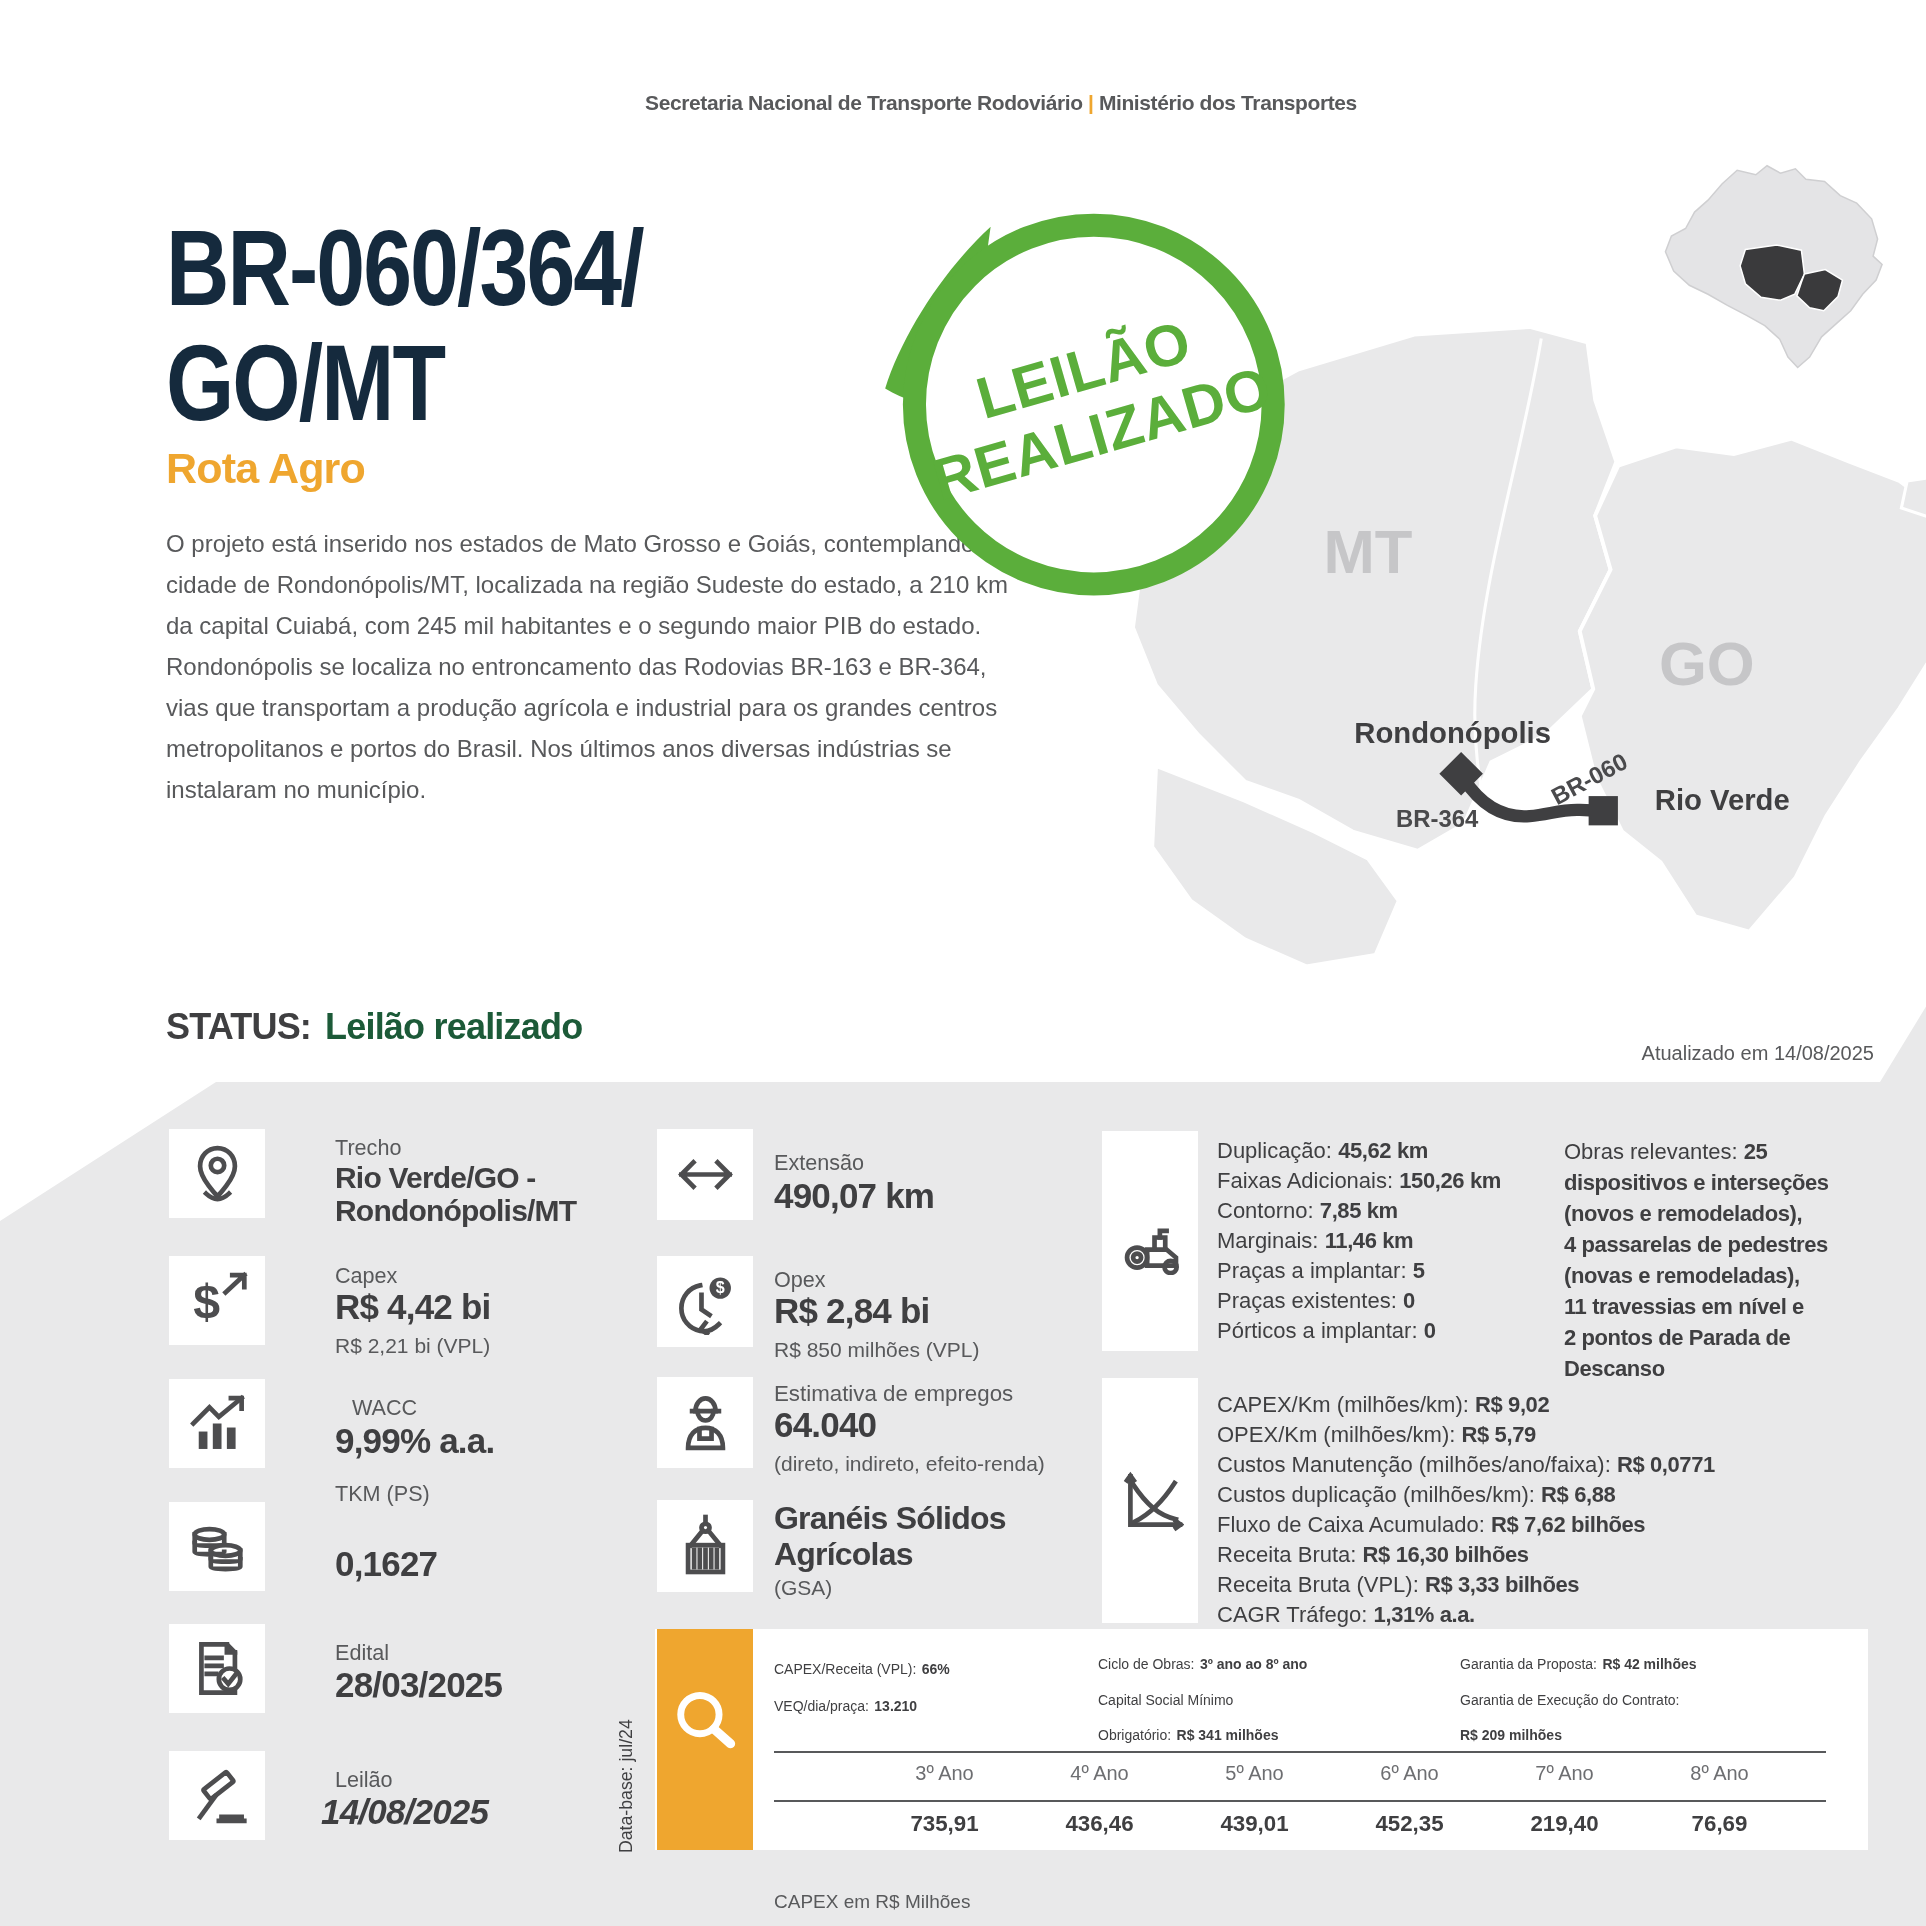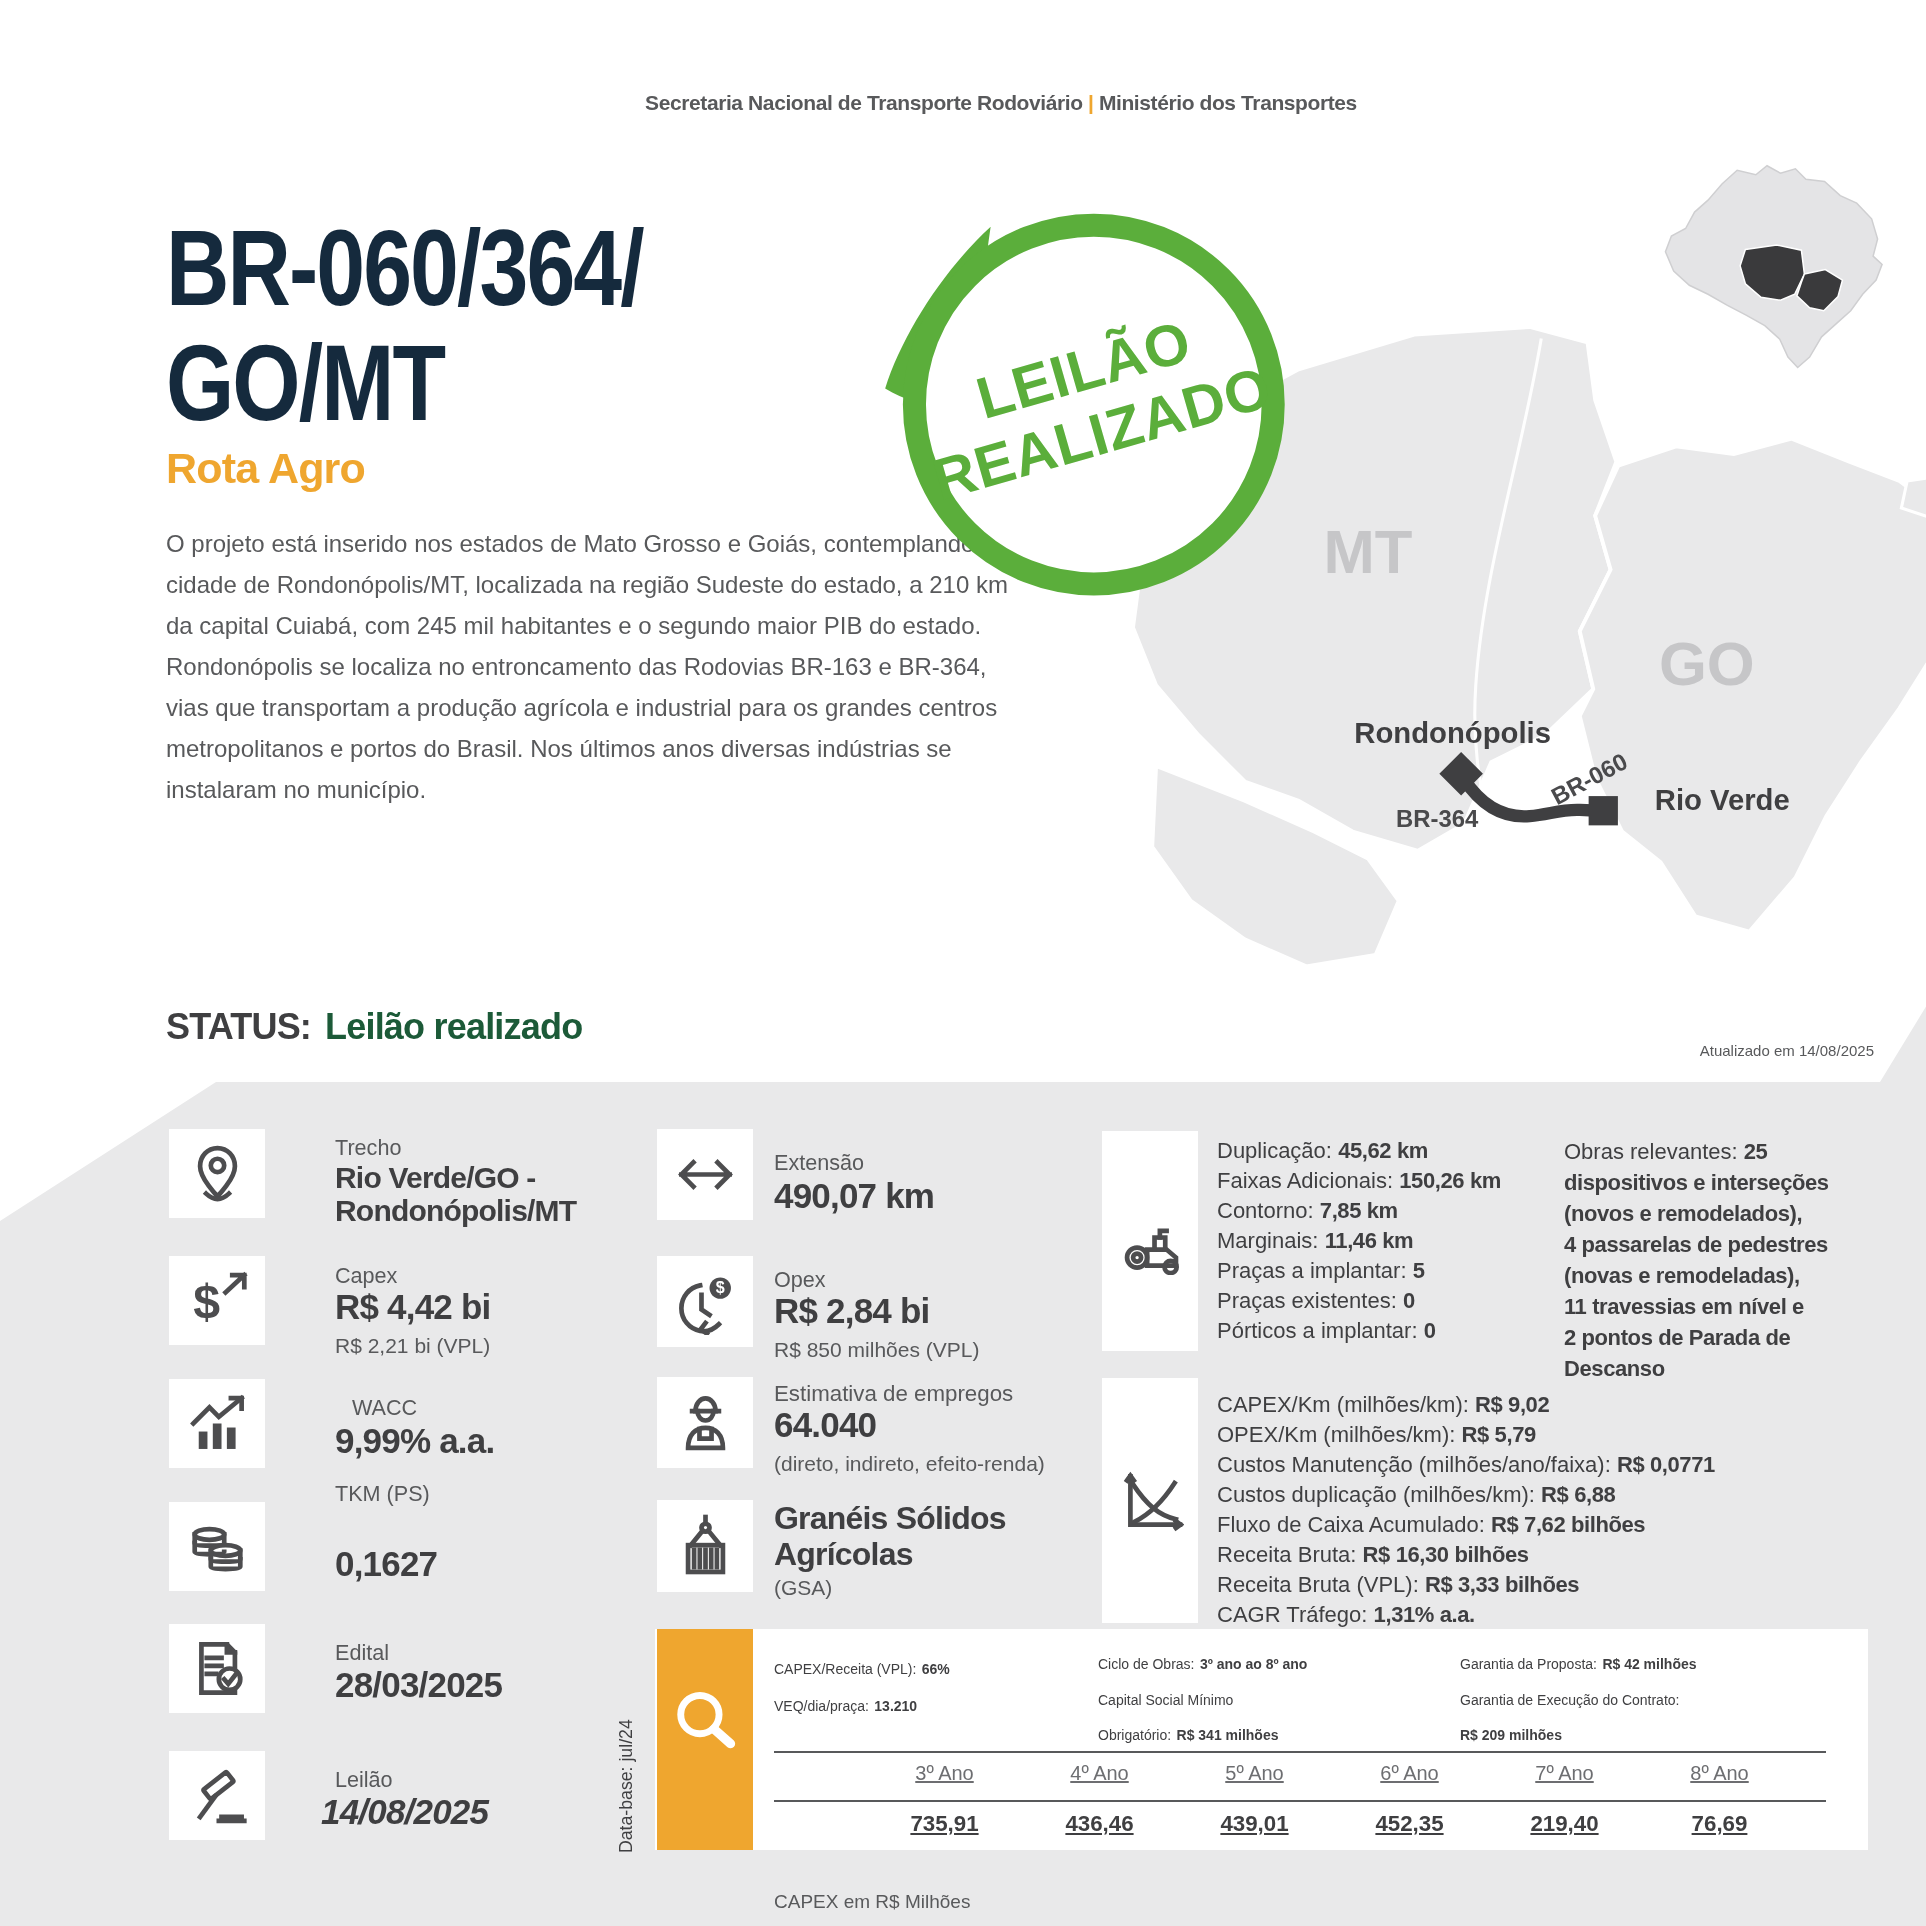--- a/index.html
+++ b/index.html
@@ -14,21 +14,21 @@
   
   .title{top:211px;left:166px;font-size:107px;line-height:115px;font-weight:800;color:#152A3D;
          letter-spacing:-2.3px;transform:scaleX(.82);transform-origin:left top;white-space:nowrap;}
   .subtitle{top:444px;left:166px;font-size:43px;font-weight:700;color:#EFA62F;letter-spacing:-0.8px;}
   .paragraph{top:523px;left:166px;width:844px;font-size:24px;line-height:41px;color:#58595B;}
 
   
   .status{top:1006px;left:166px;font-size:36px;font-weight:800;letter-spacing:-0.8px;}
   .status .st-label{color:#3F3F41;}
   .status .st-value{color:#1C5A38;margin-left:14px;}
-  .updated{top:1042px;left:1233px;width:641px;text-align:right;font-size:15px;color:#58595B;}
+  .updated{top:1042px;left:1233px;width:641px;text-align:right;font-size:20px;color:#58595B;}
 
   
   .panel{top:0;left:0;width:2002px;height:2002px;background:#E9E9EA;
          clip-path:polygon(0px 1221px,216px 1082px,1880px 1082px,2002px 882px,2002px 2002px,0px 2002px);}
 
   .icon-box{position:absolute;background:#FFFFFF;width:96px;display:flex;align-items:center;justify-content:center;}
   .icon-box svg{width:67px;height:67px;}
   .ic{stroke:#4D4D4F;stroke-width:7;fill:none;stroke-linecap:square;}
   .icf{fill:#4D4D4F;stroke:none;}
 
@@ -44,21 +44,21 @@
 
   
   .card{top:1629px;left:655px;width:1213px;height:221px;background:#FFFFFF;}
   .orange-box{top:1629px;left:657px;width:96px;height:221px;background:#EFA62F;}
   .databox{top:1676px;left:616px;height:177px;font-size:17.7px;color:#3F3F41;
            writing-mode:vertical-rl;transform:rotate(180deg);white-space:nowrap;}
   .bt{font-size:14px;color:#3F3F41;white-space:nowrap;}
   .bt strong{margin-left:5.4px;}
   .rule{position:absolute;left:774px;width:1052px;height:2.3px;background:#58595B;}
   .yr-row{position:absolute;left:867px;width:932px;display:flex;}
-  .yr-row div{width:155px;text-align:center;text-decoration:underline;}
+  .yr-row div{width:155px;text-align:center;}
   .yr-head{font-size:20px;color:#6D6E71;}
   .yr-val{font-size:22.3px;font-weight:700;color:#3F3F41;}
   .note{top:1891px;left:774px;font-size:19px;color:#58595B;}
 
   svg text{font-family:"Liberation Sans","DejaVu Sans",sans-serif;}
 </style>
 </head>
 <body>
 
 <div id="page">

